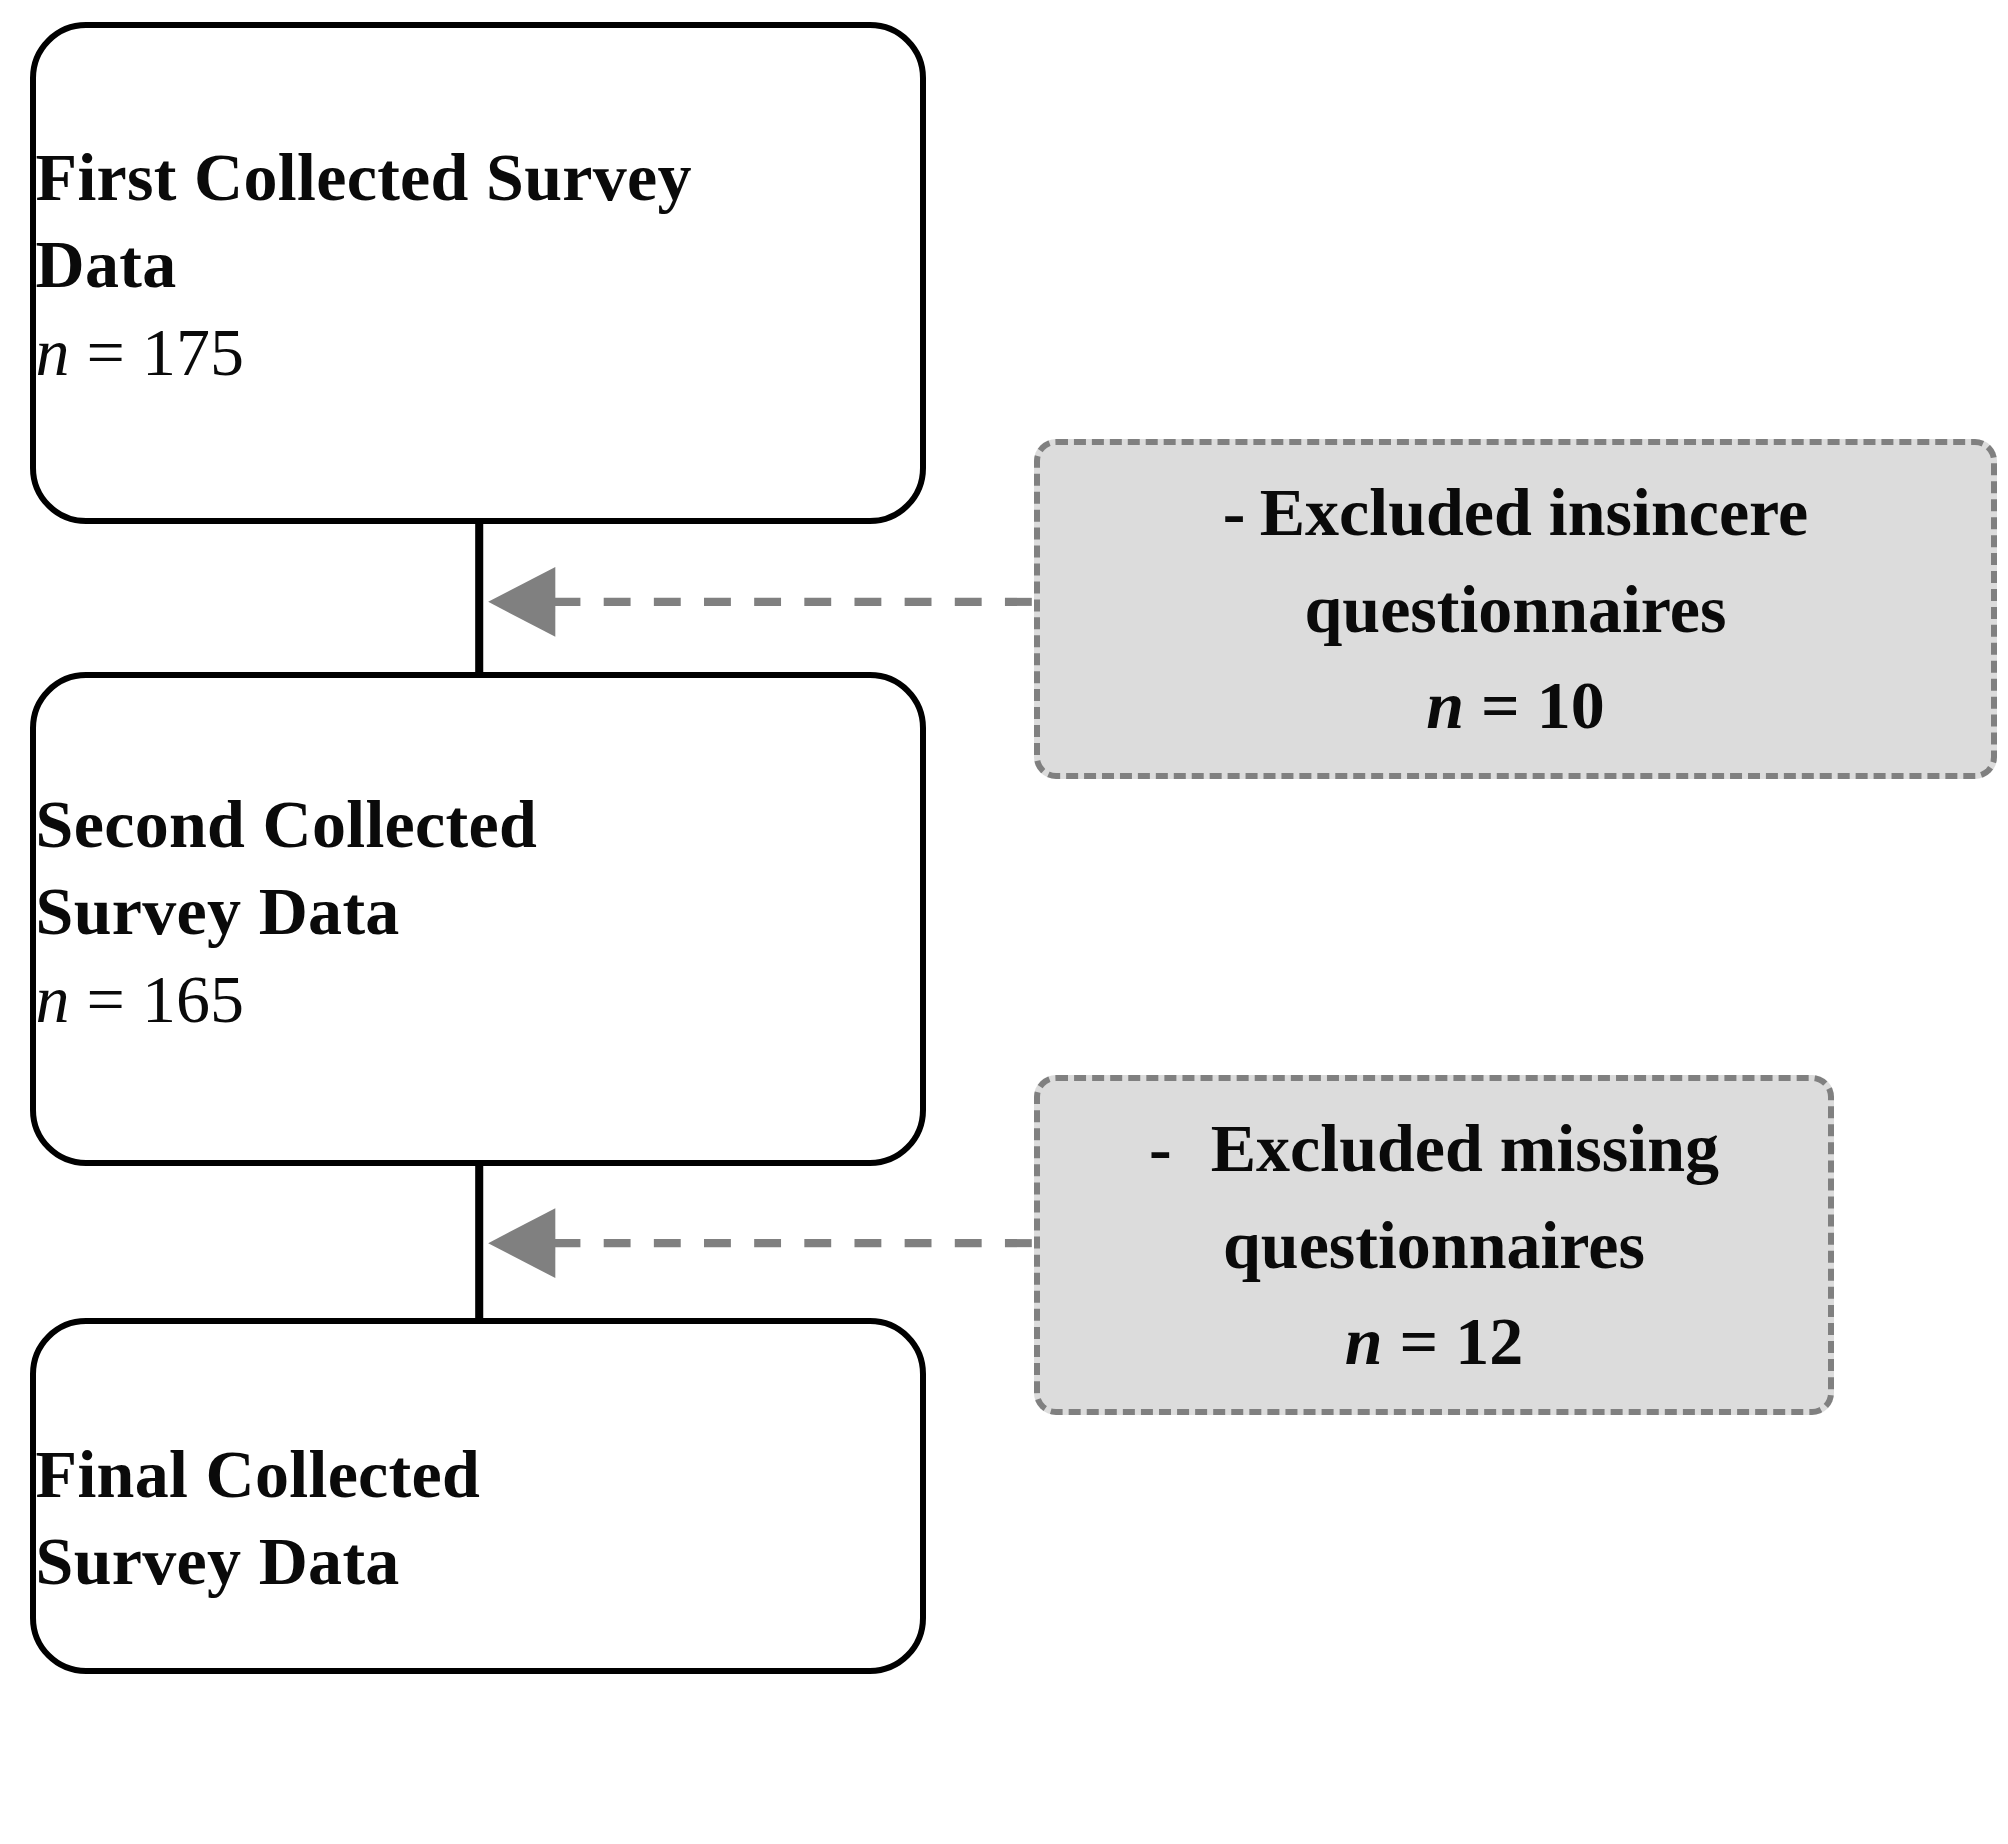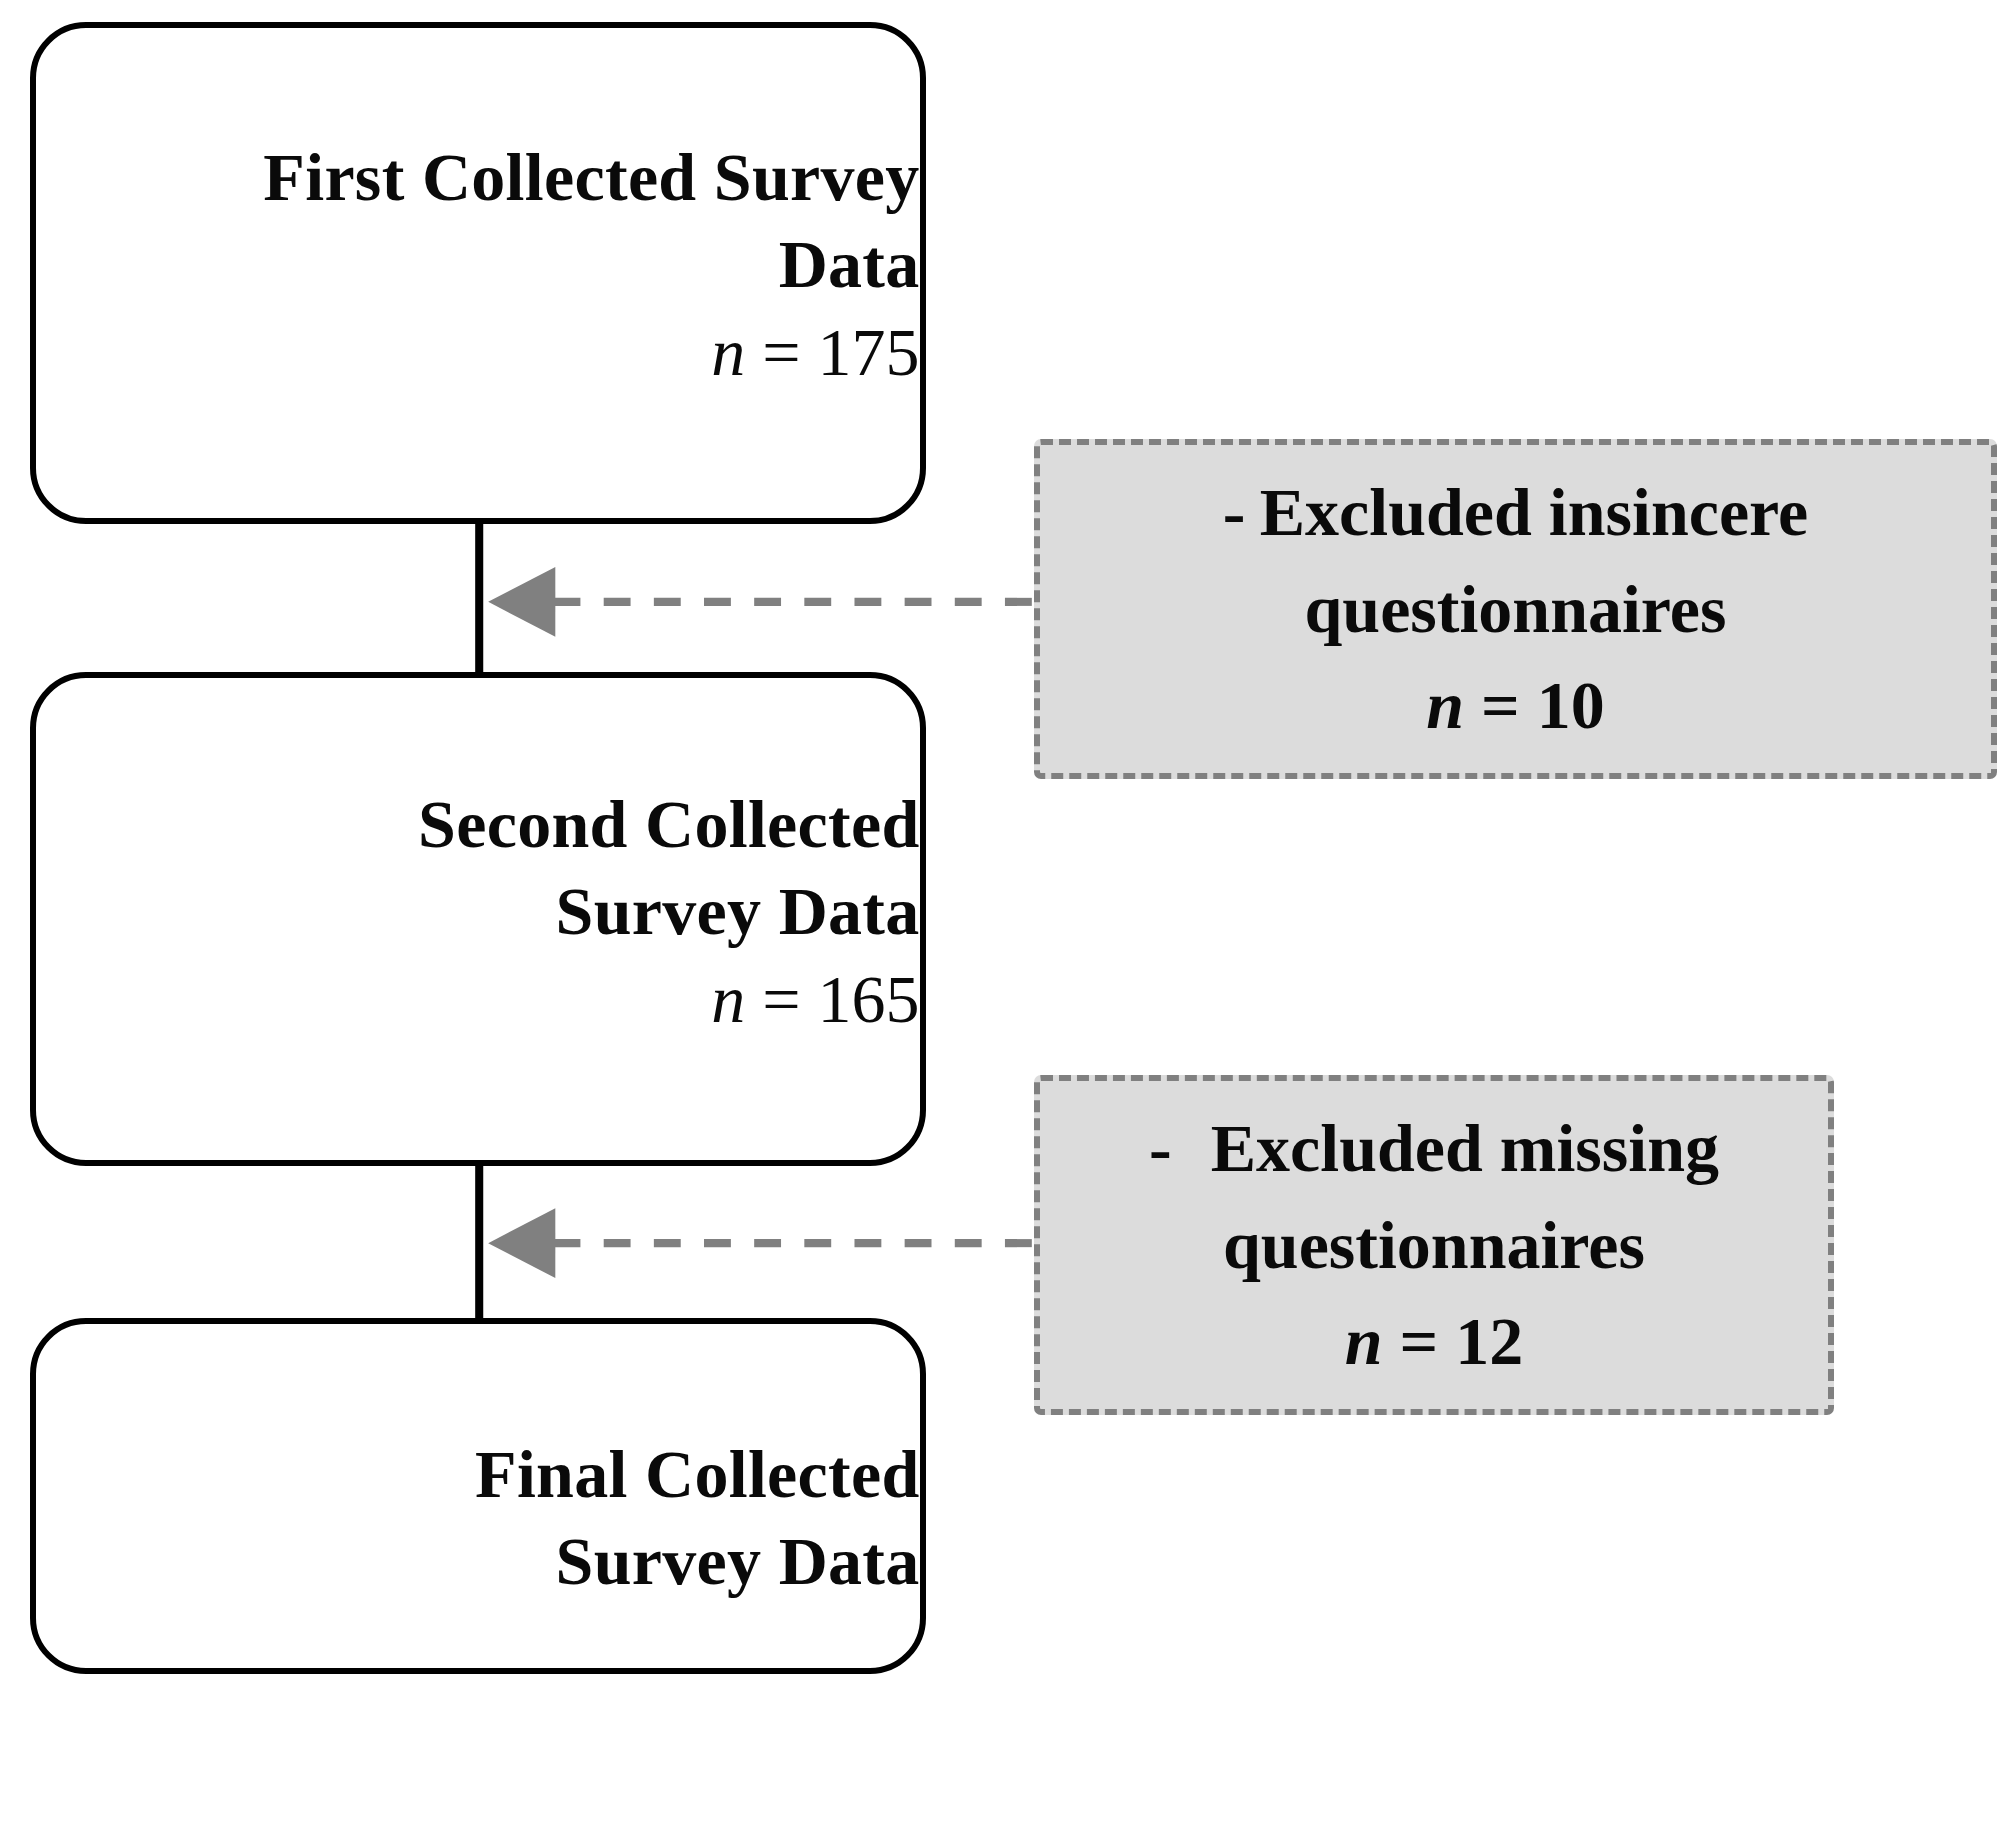--- a/index.html
+++ b/index.html
@@ -36,21 +36,21 @@
     display: flex;
     flex-direction: column;
     align-items: center;
     justify-content: flex-start;
     text-align: center;
   }
   .main-box .lines {
     width: 100%;
     display: flex;
     flex-direction: column;
-    align-items: flex-end;
+    align-items: flex-start;
   }
   .main-box .tline {
     font-size: 68px;
     font-weight: bold;
     color: #0a0a0a;
     line-height: 1.28;
     letter-spacing: 0.3px;
     white-space: nowrap;
   }
   .nline {
@@ -63,21 +63,21 @@
   .nline .nvar {
     font-style: italic;
   }
 
   
   .excl-box {
     position: absolute;
     box-sizing: border-box;
     background: #dcdcdc;
     border: 6.3px dashed #808080;
-    border-radius: 7px;
+    border-radius: 22px;
     display: flex;
     flex-direction: column;
     align-items: center;
     justify-content: center;
     text-align: center;
   }
   .excl-box .eline {
     font-size: 68px;
     font-weight: bold;
     color: #0a0a0a;

